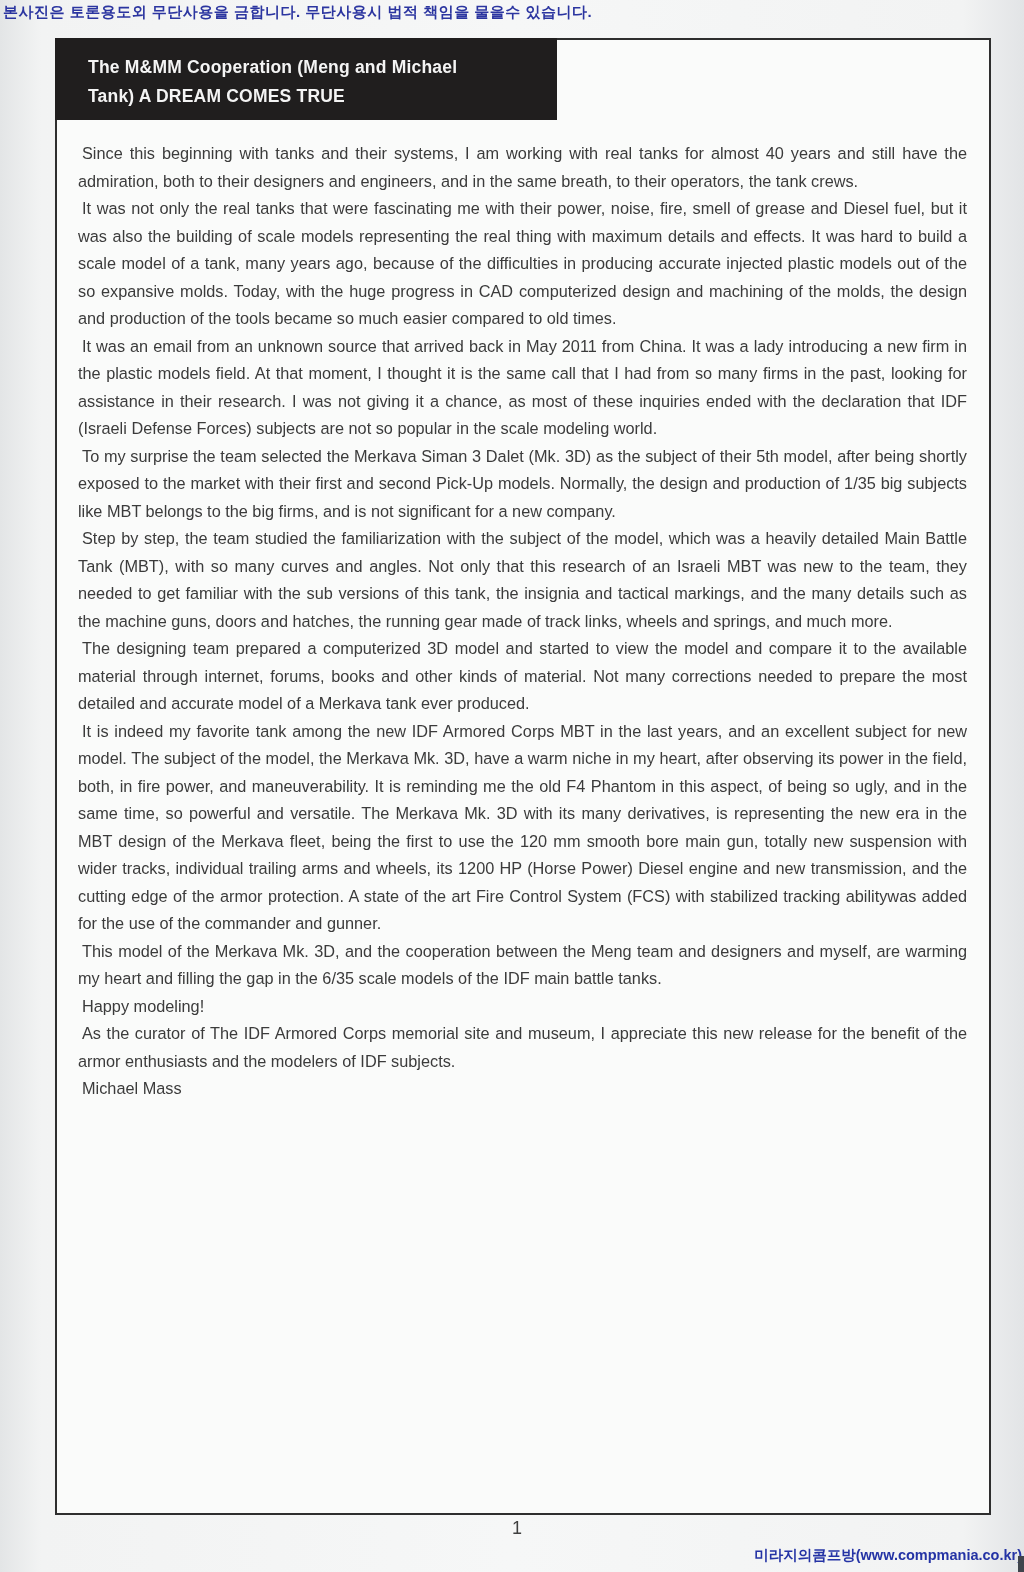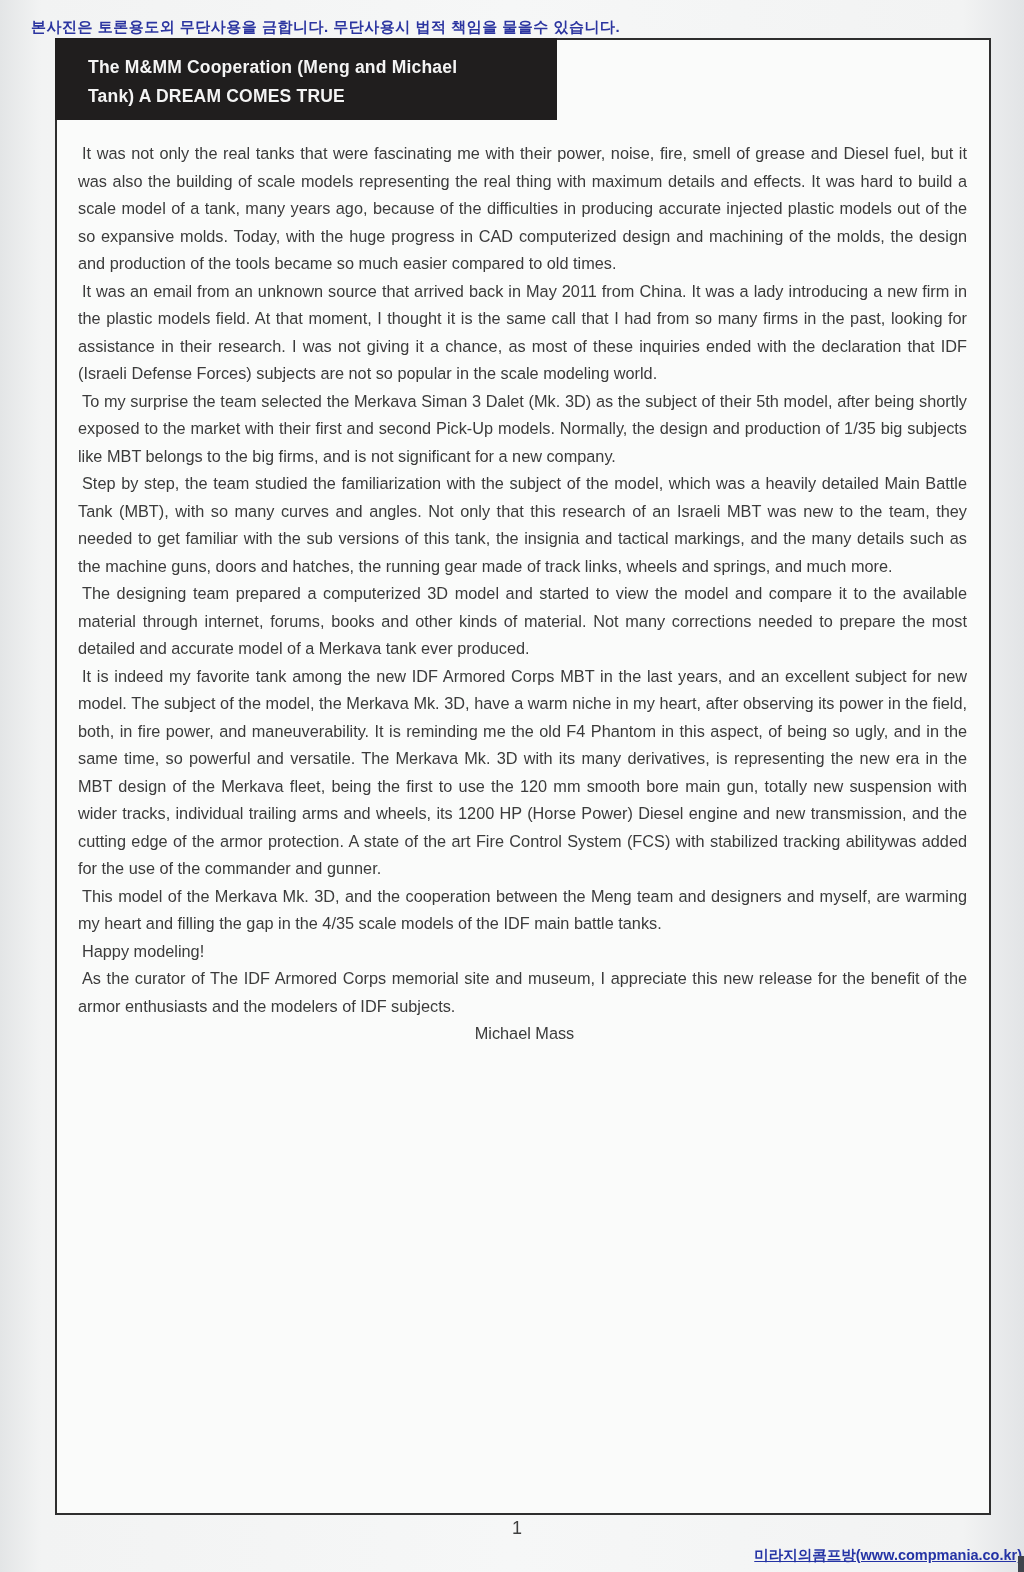--- a/index.html
+++ b/index.html
@@ -7,28 +7,27 @@
     position: relative;
     width: 1024px;
     height: 1572px;
     margin: 0 auto;
     overflow: hidden;
     background: linear-gradient(90deg, #e3e5e6 0%, #f2f3f3 4%, #f6f7f7 50%, #f2f3f3 94%, #e2e4e6 100%);
     font-family: "Liberation Sans", sans-serif;
   }
   .notice {
     position: absolute;
-    top: 18px;
+    top: 3px;
     left: 3px;
     font-size: 15px;
     font-weight: bold;
     color: #2b35a0;
     letter-spacing: 0.5px;
     white-space: nowrap;
-    margin-left: 28px;
   }
   .content-box {
     position: absolute;
     left: 55px;
     top: 38px;
     width: 936px;
     height: 1477px;
     box-sizing: border-box;
     border: 2px solid #2e2e2e;
     background: #fafbfa;
@@ -61,38 +60,37 @@
     line-height: 27.5px;
     color: #3b3b3b;
     text-align: justify;
   }
   .article-text p {
     margin: 0;
     text-indent: 4px;
   }
   .signature {
     margin-top: 28px;
-    text-align: center;
+    text-align: left;
   }
   .page-number {
     position: absolute;
     left: 512px;
     top: 1518px;
     font-size: 18px;
     color: #3f3f3f;
   }
   .footer-credit {
     position: absolute;
     right: 2px;
     top: 1546px;
     font-size: 14.5px;
     font-weight: bold;
     color: #2433a5;
     white-space: nowrap;
-    text-decoration: underline;
   }
   .edge-mark {
     position: absolute;
     right: 0;
     bottom: 0;
     width: 6px;
     height: 16px;
     background: #3f444c;
   }
 </style>
@@ -105,27 +103,28 @@
 
   <div class="content-box">
 
     <div class="title-box">
       <div class="title-line">The M&amp;MM Cooperation (Meng and Michael</div>
       <div class="title-line">Tank) A DREAM COMES TRUE</div>
     </div>
 
     <div class="article-text">
       <div>
+          <p>Since this beginning with tanks and their systems, I am working with real tanks for almost 40 years and still have the admiration, both to their designers and engineers, and in the same breath, to their operators, the tank crews.</p>
           <p>It was not only the real tanks that were fascinating me with their power, noise, fire, smell of grease and Diesel fuel, but it was also the building of scale models representing the real thing with maximum details and effects. It was hard to build a scale model of a tank, many years ago, because of the difficulties in producing accurate injected plastic models out of the so expansive molds. Today, with the huge progress in CAD computerized design and machining of the molds, the design and production of the tools became so much easier compared to old times.</p>
           <p>It was an email from an unknown source that arrived back in May 2011 from China. It was a lady introducing a new firm in the plastic models field. At that moment, I thought it is the same call that I had from so many firms in the past, looking for assistance in their research. I was not giving it a chance, as most of these inquiries ended with the declaration that IDF (Israeli Defense Forces) subjects are not so popular in the scale modeling world.</p>
           <p>To my surprise the team selected the Merkava Siman 3 Dalet (Mk. 3D) as the subject of their 5th model, after being shortly exposed to the market with their first and second Pick-Up models. Normally, the design and production of 1/35 big subjects like MBT belongs to the big firms, and is not significant for a new company.</p>
           <p>Step by step, the team studied the familiarization with the subject of the model, which was a heavily detailed Main Battle Tank (MBT), with so many curves and angles. Not only that this research of an Israeli MBT was new to the team, they needed to get familiar with the sub versions of this tank, the insignia and tactical markings, and the many details such as the machine guns, doors and hatches, the running gear made of track links, wheels and springs, and much more.</p>
           <p>The designing team prepared a computerized 3D model and started to view the model and compare it to the available material through internet, forums, books and other kinds of material. Not many corrections needed to prepare the most detailed and accurate model of a Merkava tank ever produced.</p>
           <p>It is indeed my favorite tank among the new IDF Armored Corps MBT in the last years, and an excellent subject for new model. The subject of the model, the Merkava Mk. 3D, have a warm niche in my heart, after observing its power in the field, both, in fire power, and maneuverability. It is reminding me the old F4 Phantom in this aspect, of being so ugly, and in the same time, so powerful and versatile. The Merkava Mk. 3D with its many derivatives, is representing the new era in the MBT design of the Merkava fleet, being the first to use the 120 mm smooth bore main gun, totally new suspension with wider tracks, individual trailing arms and wheels, its 1200 HP (Horse Power) Diesel engine and new transmission, and the cutting edge of the armor protection. A state of the art Fire Control System (FCS) with stabilized tracking abilitywas added for the use of the commander and gunner.</p>
-          <p>This model of the Merkava Mk. 3D, and the cooperation between the Meng team and designers and myself, are warming my heart and filling the gap in the 4/35 scale models of the IDF main battle tanks.</p>
+          <p>This model of the Merkava Mk. 3D, and the cooperation between the Meng team and designers and myself, are warming my heart and filling the gap in the 6/35 scale models of the IDF main battle tanks.</p>
           <p>Happy modeling!</p>
           <p>As the curator of The IDF Armored Corps memorial site and museum, I appreciate this new release for the benefit of the armor enthusiasts and the modelers of IDF subjects.</p>
         </div>
       <p class="signature">Michael Mass</p>
     </div>
 
   </div>
 
   <div class="page-number">1</div>
 

